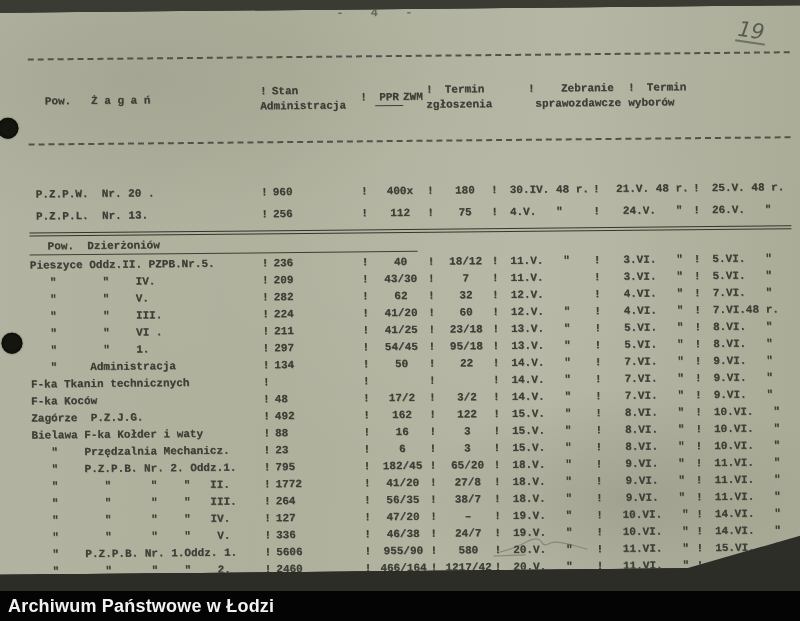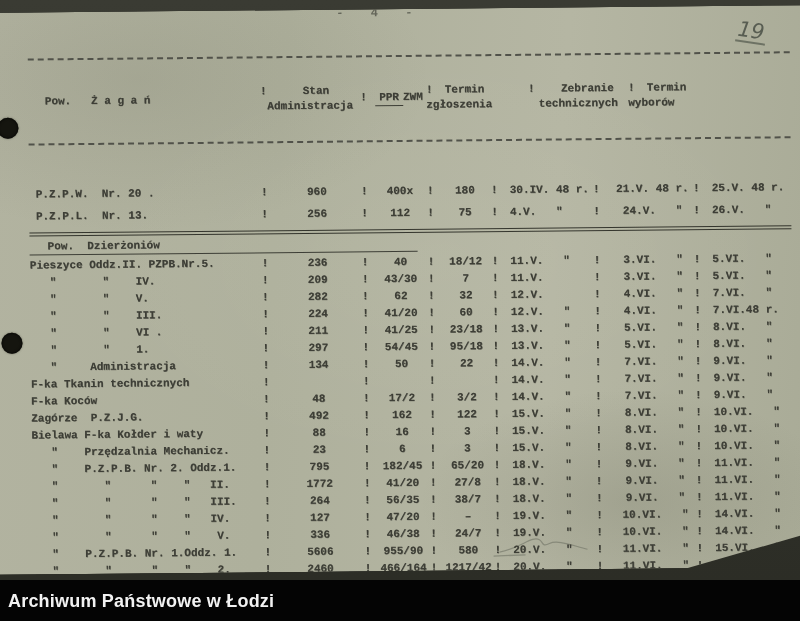--- a/index.html
+++ b/index.html
@@ -34,21 +34,21 @@
   .doc{
     position:absolute;left:36px;top:10px;width:762px;
     font-family:"Liberation Mono","DejaVu Sans Mono",monospace;
     font-size:11px;font-weight:bold;color:#3d3e36;
     text-shadow:0.4px 0.4px 0.5px rgba(42,42,36,.5);
     white-space:pre;
   }
   .row{display:flex;align-items:flex-start;line-height:17px;}
   .cell{flex:none;overflow:visible;}
   .c0{width:232px;text-align:left;}
-  .c1{width:100px;text-align:center;}
+  .c1{width:100px;text-align:left;}
   .c2{width:66px;text-align:center;}
   .c3{width:64px;text-align:center;}
   .c4{width:102px;text-align:left;padding-left:0;}
   .c5{width:100px;text-align:center;}
   .c6{width:98px;text-align:left;}
   .sep::before{content:"!";float:left;margin-right:5px;color:#3d3e36;}
   .c4.sep::before,.c5.sep::before,.c6.sep::before{margin-right:12px;}
   
   .header-block{border-top:2px dashed #51524a;border-bottom:2px dashed #51524a;
     padding:2px 0 3px 0;}
@@ -63,21 +63,21 @@
   .hr-heavy{border-top:4px double #34352d;}
   .sec-dzierzoniow{margin-top:2px;padding-top:1px;}
   .sec-dzierzoniow .row{height:17px;line-height:17px;}
   .sec-jelenia .row{min-height:21px;line-height:16px;padding-top:4px;}
   .section-label{height:17px;line-height:16px;margin:1px 0 2px 0;}
   .section-label span{padding-left:18px;}
   .sec-dzierzoniow .section-label span{display:inline-block;border-bottom:1.5px solid #3d3e36;width:370px;}
   .sec-jelenia .section-label{border-bottom:1.5px solid #3d3e36;margin-bottom:3px;}
   
   .archive-bar{
-    position:absolute;left:0;bottom:0;width:800px;height:41px;background:#040404;
+    position:absolute;left:0;bottom:0;width:800px;height:30px;background:#040404;
     display:flex;align-items:center;margin-top:43px;
   }
   .archive-bar span{
     color:#f2f2f2;font:bold 18px/20px "Liberation Sans",sans-serif;
     padding-left:8px;letter-spacing:.2px;
   }
 </style>
 </head>
 <body>
 
@@ -92,21 +92,21 @@
   </svg>
 
   <div class="doc">
     
     <div class="header-block">
       <div class="row">
         <span class="cell c0"><span class="hl"> Pow.   Ż a g a ń</span></span>
         <span class="cell c1 sep"><span class="hl">Stan</span><span class="hl">Administracja</span></span>
         <span class="cell c2 sep"><span class="frac"><span class="frac-top">PPR</span><span>ZWM</span></span></span>
         <span class="cell c4 sep"><span class="hl">Termin</span><span class="hl">zgłoszenia</span></span>
-        <span class="cell c5 sep"><span class="hl">Zebranie</span><span class="hl">technicznych</span></span>
+        <span class="cell c5 sep"><span class="hl">Zebranie</span><span class="hl">sprawozdawcze</span></span>
         <span class="cell c6 sep"><span class="hl">Termin</span><span class="hl">wyborów</span></span>
       </div>
     </div>
     
     <div id="sections"><div class="section sec-zagan"><div class="row"><span class="cell c0"> P.Z.P.W.  Nr. 20 .</span><span class="cell c1 sep">960</span><span class="cell c2 sep">400x</span><span class="cell c3 sep">180</span><span class="cell c4 sep">30.IV. 48 r.</span><span class="cell c5 sep">21.V. 48 r.</span><span class="cell c6 sep">25.V. 48 r.</span></div><div class="row"><span class="cell c0"> P.Z.P.L.  Nr. 13.</span><span class="cell c1 sep">256</span><span class="cell c2 sep">112</span><span class="cell c3 sep">75</span><span class="cell c4 sep">4.V.   "</span><span class="cell c5 sep">24.V.   "</span><span class="cell c6 sep">26.V.   "</span></div></div><div class="section sec-dzierzoniow hr-heavy"><div class="section-label"><span>Pow.  Dzierżoniów</span></div><div class="row"><span class="cell c0">Pieszyce Oddz.II. PZPB.Nr.5.</span><span class="cell c1 sep">236</span><span class="cell c2 sep">40</span><span class="cell c3 sep">18/12</span><span class="cell c4 sep">11.V.   "</span><span class="cell c5 sep">3.VI.   "</span><span class="cell c6 sep">5.VI.   "</span></div><div class="row"><span class="cell c0">   "       "    IV.</span><span class="cell c1 sep">209</span><span class="cell c2 sep">43/30</span><span class="cell c3 sep">7</span><span class="cell c4 sep">11.V.</span><span class="cell c5 sep">3.VI.   "</span><span class="cell c6 sep">5.VI.   "</span></div><div class="row"><span class="cell c0">   "       "    V.</span><span class="cell c1 sep">282</span><span class="cell c2 sep">62</span><span class="cell c3 sep">32</span><span class="cell c4 sep">12.V.</span><span class="cell c5 sep">4.VI.   "</span><span class="cell c6 sep">7.VI.   "</span></div><div class="row"><span class="cell c0">   "       "    III.</span><span class="cell c1 sep">224</span><span class="cell c2 sep">41/20</span><span class="cell c3 sep">60</span><span class="cell c4 sep">12.V.   "</span><span class="cell c5 sep">4.VI.   "</span><span class="cell c6 sep">7.VI.48 r.</span></div><div class="row"><span class="cell c0">   "       "    VI .</span><span class="cell c1 sep">211</span><span class="cell c2 sep">41/25</span><span class="cell c3 sep">23/18</span><span class="cell c4 sep">13.V.   "</span><span class="cell c5 sep">5.VI.   "</span><span class="cell c6 sep">8.VI.   "</span></div><div class="row"><span class="cell c0">   "       "    1.</span><span class="cell c1 sep">297</span><span class="cell c2 sep">54/45</span><span class="cell c3 sep">95/18</span><span class="cell c4 sep">13.V.   "</span><span class="cell c5 sep">5.VI.   "</span><span class="cell c6 sep">8.VI.   "</span></div><div class="row"><span class="cell c0">   "     Administracja</span><span class="cell c1 sep">134</span><span class="cell c2 sep">50</span><span class="cell c3 sep">22</span><span class="cell c4 sep">14.V.   "</span><span class="cell c5 sep">7.VI.   "</span><span class="cell c6 sep">9.VI.   "</span></div><div class="row"><span class="cell c0">F-ka Tkanin technicznych</span><span class="cell c1 sep"></span><span class="cell c2 sep"></span><span class="cell c3 sep"></span><span class="cell c4 sep">14.V.   "</span><span class="cell c5 sep">7.VI.   "</span><span class="cell c6 sep">9.VI.   "</span></div><div class="row"><span class="cell c0">F-ka Koców</span><span class="cell c1 sep">48</span><span class="cell c2 sep">17/2</span><span class="cell c3 sep">3/2</span><span class="cell c4 sep">14.V.   "</span><span class="cell c5 sep">7.VI.   "</span><span class="cell c6 sep">9.VI.   "</span></div><div class="row"><span class="cell c0">Zagórze  P.Z.J.G.</span><span class="cell c1 sep">492</span><span class="cell c2 sep">162</span><span class="cell c3 sep">122</span><span class="cell c4 sep">15.V.   "</span><span class="cell c5 sep">8.VI.   "</span><span class="cell c6 sep">10.VI.   "</span></div><div class="row"><span class="cell c0">Bielawa F-ka Kołder i waty</span><span class="cell c1 sep">88</span><span class="cell c2 sep">16</span><span class="cell c3 sep">3</span><span class="cell c4 sep">15.V.   "</span><span class="cell c5 sep">8.VI.   "</span><span class="cell c6 sep">10.VI.   "</span></div><div class="row"><span class="cell c0">   "    Przędzalnia Mechanicz.</span><span class="cell c1 sep">23</span><span class="cell c2 sep">6</span><span class="cell c3 sep">3</span><span class="cell c4 sep">15.V.   "</span><span class="cell c5 sep">8.VI.   "</span><span class="cell c6 sep">10.VI.   "</span></div><div class="row"><span class="cell c0">   "    P.Z.P.B. Nr. 2. Oddz.1.</span><span class="cell c1 sep">795</span><span class="cell c2 sep">182/45</span><span class="cell c3 sep">65/20</span><span class="cell c4 sep">18.V.   "</span><span class="cell c5 sep">9.VI.   "</span><span class="cell c6 sep">11.VI.   "</span></div><div class="row"><span class="cell c0">   "       "      "    "   II.</span><span class="cell c1 sep">1772</span><span class="cell c2 sep">41/20</span><span class="cell c3 sep">27/8</span><span class="cell c4 sep">18.V.   "</span><span class="cell c5 sep">9.VI.   "</span><span class="cell c6 sep">11.VI.   "</span></div><div class="row"><span class="cell c0">   "       "      "    "   III.</span><span class="cell c1 sep">264</span><span class="cell c2 sep">56/35</span><span class="cell c3 sep">38/7</span><span class="cell c4 sep">18.V.   "</span><span class="cell c5 sep">9.VI.   "</span><span class="cell c6 sep">11.VI.   "</span></div><div class="row"><span class="cell c0">   "       "      "    "   IV.</span><span class="cell c1 sep">127</span><span class="cell c2 sep">47/20</span><span class="cell c3 sep">–</span><span class="cell c4 sep">19.V.   "</span><span class="cell c5 sep">10.VI.   "</span><span class="cell c6 sep">14.VI.   "</span></div><div class="row"><span class="cell c0">   "       "      "    "    V.</span><span class="cell c1 sep">336</span><span class="cell c2 sep">46/38</span><span class="cell c3 sep">24/7</span><span class="cell c4 sep">19.V.   "</span><span class="cell c5 sep">10.VI.   "</span><span class="cell c6 sep">14.VI.   "</span></div><div class="row"><span class="cell c0">   "    P.Z.P.B. Nr. 1.Oddz. 1.</span><span class="cell c1 sep">5606</span><span class="cell c2 sep">955/90</span><span class="cell c3 sep">580</span><span class="cell c4 sep">20.V.   "</span><span class="cell c5 sep">11.VI.   "</span><span class="cell c6 sep">15.VI.   "</span></div><div class="row"><span class="cell c0">   "       "      "    "    2.</span><span class="cell c1 sep">2460</span><span class="cell c2 sep">466/164</span><span class="cell c3 sep">1217/42</span><span class="cell c4 sep">20.V.   "</span><span class="cell c5 sep">11.VI.   "</span><span class="cell c6 sep">15.VI.   "</span></div></div><div class="section sec-jelenia hr-heavy"><div class="section-label"><span>Pow. Jelenia  Góra</span></div><div class="row"><span class="cell c0">Zakł.Lniarskie Oddz.Bielnik Nr.17
              Miłków</span><span class="cell c1 sep">58</span><span class="cell c2 sep">12</span><span class="cell c3 sep">11</span><span class="cell c4 sep">21. V.  "</span><span class="cell c5 sep">12.VI.   "</span><span class="cell c6 sep">15.VI.   "</span></div></div></div>
   </div>
 </div>
 
 <div class="archive-bar">

